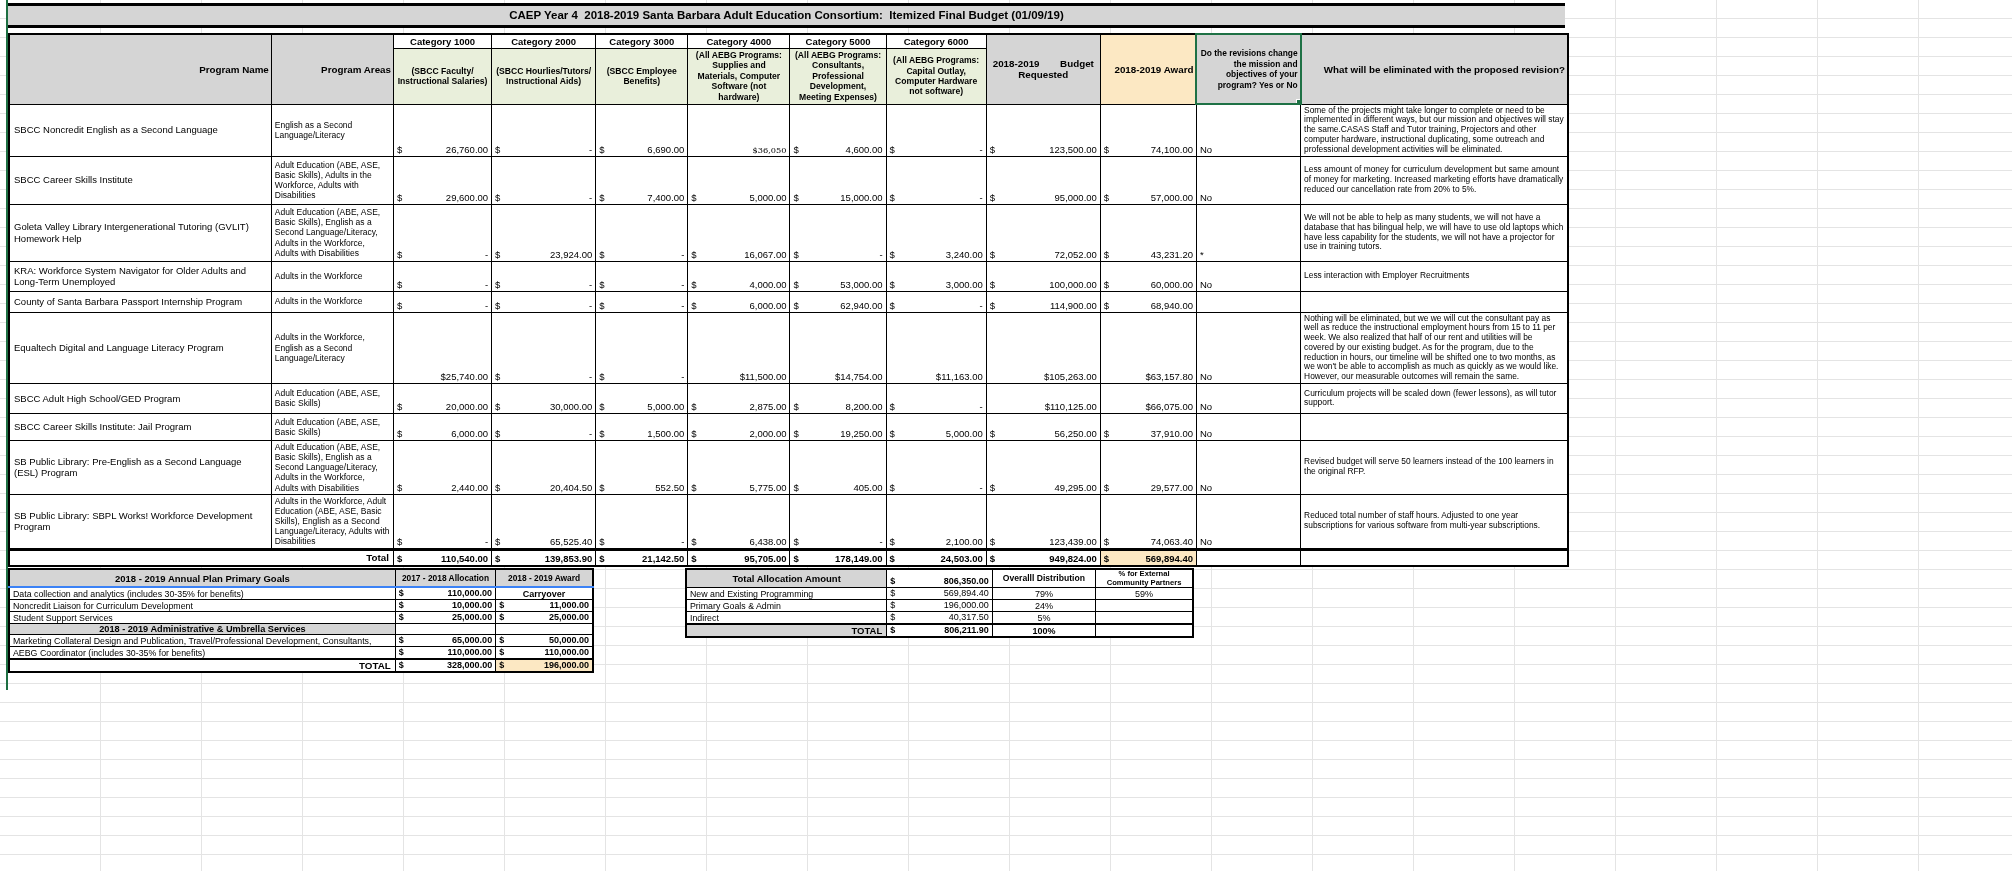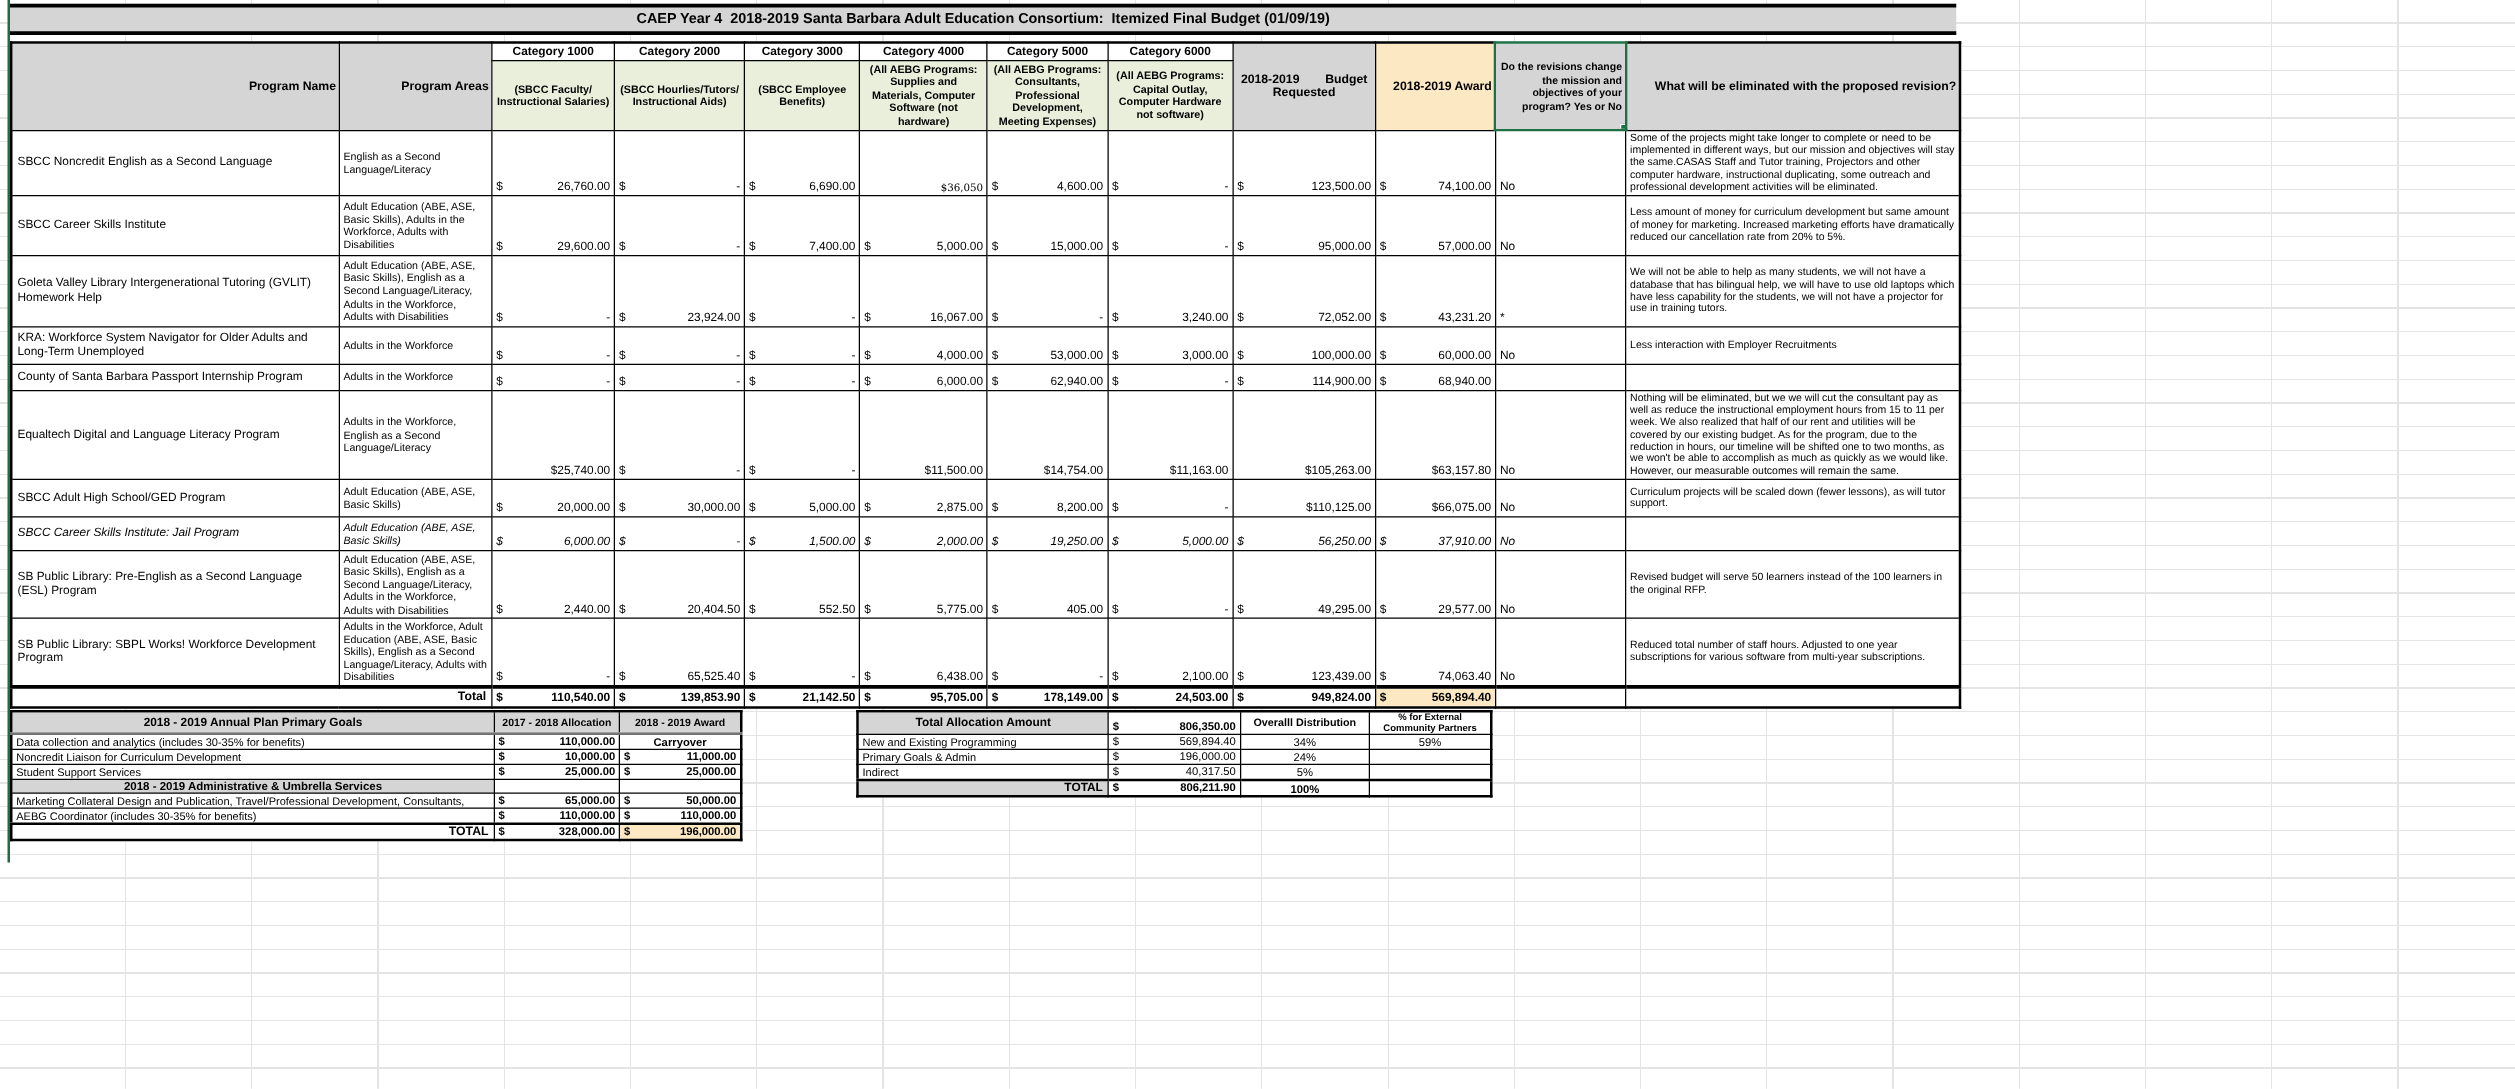--- a/index.html
+++ b/index.html
@@ -43,21 +43,21 @@
   .plain { text-align:right; padding:0 3px 1px 0; }
   .serif { font-family:"DejaVu Serif", serif; font-size:8.2px; }
   .txtc  { text-align:center; font-weight:bold; vertical-align:middle; }
   .revc  { font-size:9.5px; vertical-align:bottom; padding:0 2px 1px 3px; }
   .elimc { font-size:8.4px; line-height:1.16; padding:1px 3px; vertical-align:middle; }
   .total-row td { border-top:3px solid #000; font-weight:bold; }
   .tlabel { text-align:right; font-weight:bold; font-size:9.8px; vertical-align:middle; padding-right:4px;padding-left:46px; }
 
   
   #goals-table { left:8px; top:568px; width:586px; border:2px solid #000; }
-  #goals-table tr.hd th { border-bottom:2px solid #737373; }
+  #goals-table tr.hd th { border-bottom:2px solid #3b82f6; }
   #alloc-table { left:685px; top:568px; width:509px; border:2px solid #000; }
   .glhead { background:#d5d5d5; font-weight:bold; text-align:center; vertical-align:middle; font-size:9.5px; }
   .ghsm   { font-size:8.4px; }
   .glabel { font-size:8.8px; padding:0 3px; vertical-align:middle; }
   .gsec   { background:#d5d5d5; font-weight:bold; text-align:center; font-size:9.2px; vertical-align:middle; }
   .gm     { font-weight:bold; font-size:9px; }
   .am     { font-size:9px; }
   .pct    { text-align:center; font-size:9px; vertical-align:middle; }
   .exthead{ font-size:7.6px; line-height:1.15; font-weight:bold; text-align:center; vertical-align:middle; padding:0 2px; }
   .gtot td, .gtot th { border-top:2px solid #000; font-weight:bold; }
@@ -434,21 +434,21 @@
           <div class="sp">
             <span>$</span>
             <span>-</span>
           </div>
         </td>
         <td class="m plain">$110,125.00</td>
         <td class="m plain">$66,075.00</td>
         <td class="revc">No</td>
         <td class="elimc">Curriculum projects will be scaled down (fewer lessons), as will tutor support.</td>
       </tr>
-      <tr style="height: 27px; font-style: italic;">
+      <tr style="height: 27px;">
         <td class="namec">SBCC Career Skills Institute: Jail Program</td>
         <td class="areac">Adult Education (ABE, ASE, Basic Skills)</td>
         <td class="m">
           <div class="sp">
             <span>$</span>
             <span>6,000.00</span>
           </div>
         </td>
         <td class="m">
           <div class="sp">
@@ -784,21 +784,21 @@
         <th class="exthead">% for External Community Partners</th>
       </tr>
       <tr style="height: 11px;">
         <td class="glabel">New and Existing Programming</td>
         <td class="am m">
           <div class="sp">
             <span>$</span>
             <span>569,894.40</span>
           </div>
         </td>
-        <td class="pct">34%</td>
+        <td class="pct">79%</td>
         <td class="pct">59%</td>
       </tr>
       <tr style="height: 11px;">
         <td class="glabel">Primary Goals &amp; Admin</td>
         <td class="am m">
           <div class="sp">
             <span>$</span>
             <span>196,000.00</span>
           </div>
         </td>

